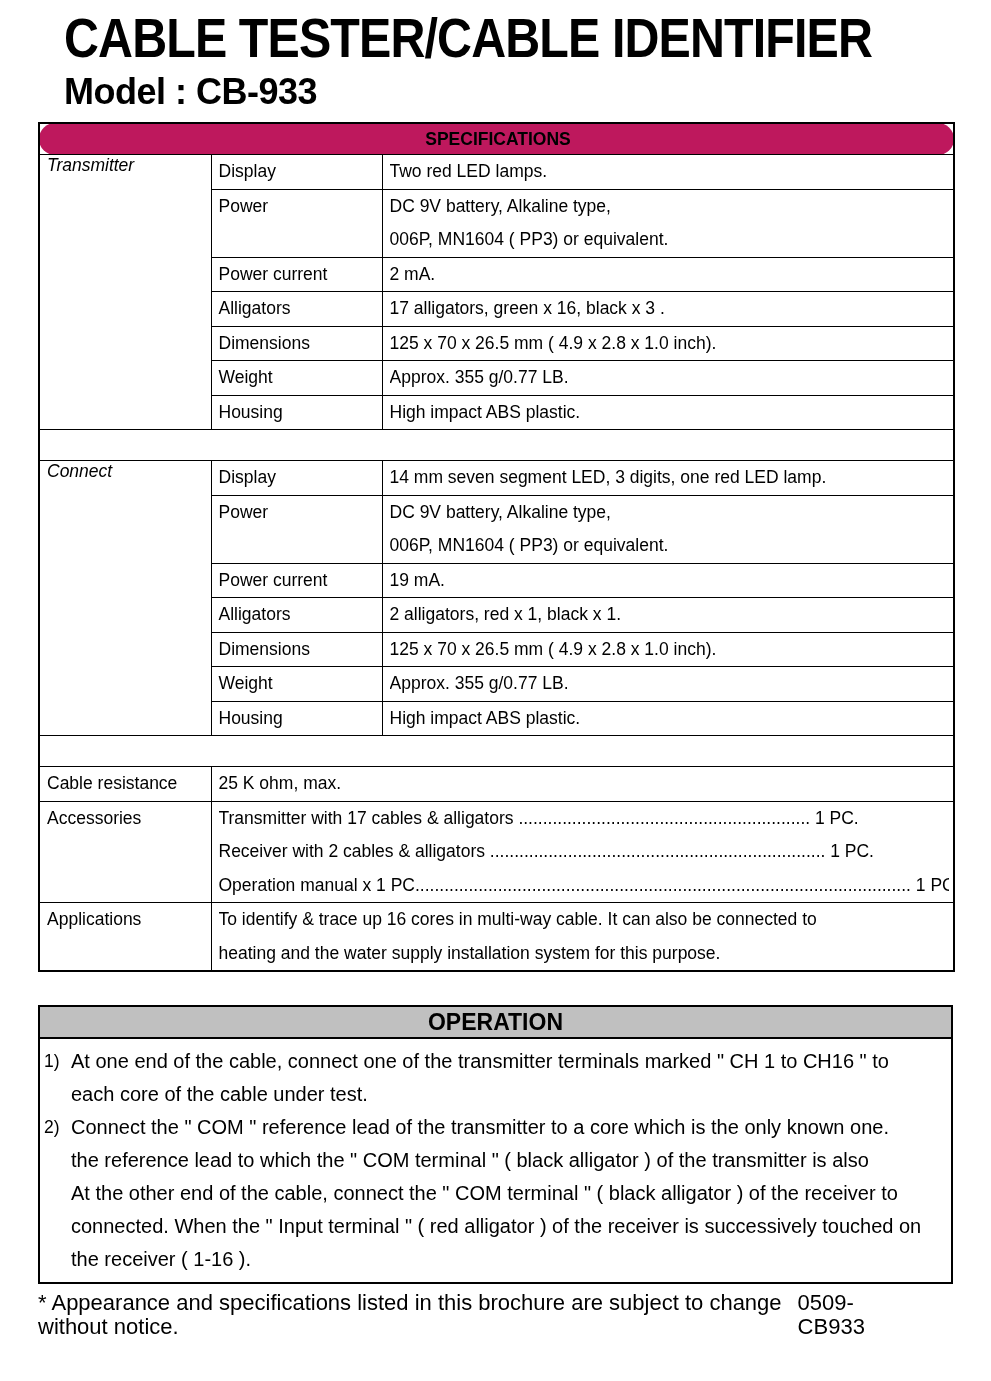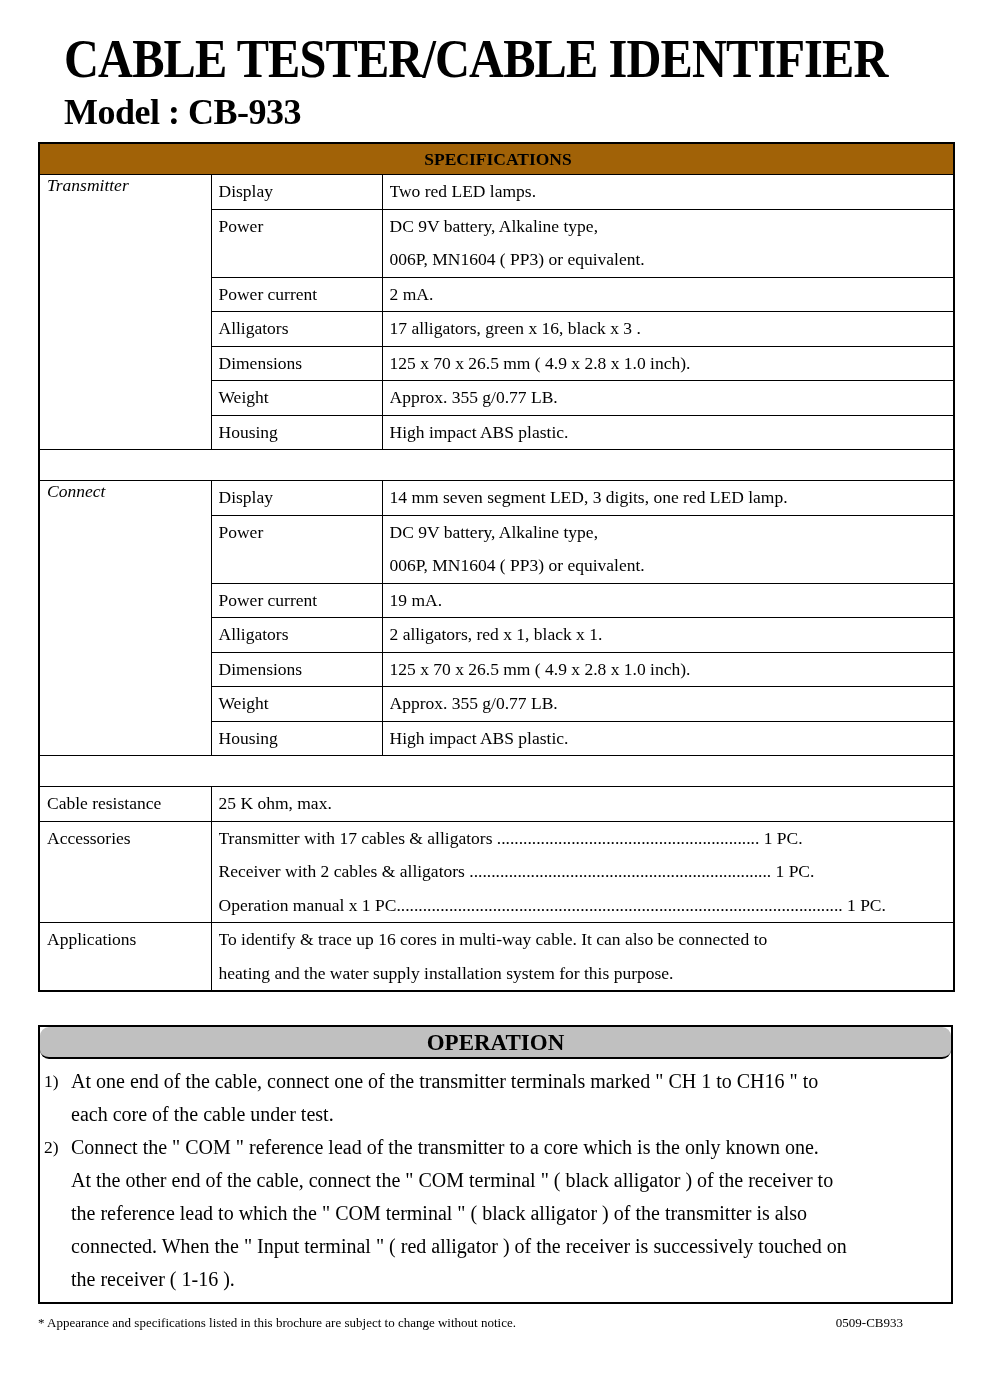--- a/index.html
+++ b/index.html
@@ -4,21 +4,21 @@
 <style>
   * { box-sizing: border-box; }
   html, body {
     margin: 0; padding: 0;
     background: #ffffff;
     width: 991px; height: 1381px;
     font-family: "Liberation Sans", "DejaVu Sans", sans-serif;
     color: #000000;
     overflow: hidden;
   }
-  .page { padding: 28px 38px 0 38px; width: 991px; font-family: Liberation Serif, serif; }
+  .page { padding: 8px 38px 0 38px; width: 991px; }
 
   .doc-title {
     margin: 0 0 0 26px;
     font-size: 55px;
     font-weight: bold;
     letter-spacing: -1px;
     white-space: nowrap;
     line-height: 1.12;
     transform: scaleX(0.88);
     transform-origin: left center;
@@ -69,59 +69,58 @@
     border: 2px solid #000;
   }
   .op-header {
     background: #c0c0c0;
     border-bottom: 2px solid #000;
     text-align: center;
     font-weight: bold;
     font-size: 23px;
     height: 32px;
     line-height: 31px;
-    border-radius: 9px;
   }
   .op-body { padding: 6px 4px 6px 4px; }
   .op-item { display: flex; }
   .op-num {
     flex: none;
     width: 27px;
     font-size: 17.5px;
     line-height: 33px;
   }
   .op-text { flex: 1; min-width: 0; }
   .op-text .line { line-height: 33px; font-size: 20px; }
 
   .footer {
     width: 915px;
     display: flex;
     margin-top: 7px;
-    font-size: 13px;
+    font-size: 22px;
     line-height: 24px;
   }
   .footer-code { margin-left: auto; margin-right: 50px; }
 </style>
 </head>
 <body>
 
 <div class="page">
 
   <h1 class="doc-title">CABLE TESTER/CABLE IDENTIFIER</h1>
   <div class="doc-model">Model : CB-933</div>
 
   <table class="spec-table">
     <colgroup>
       <col style="width:172px">
       <col style="width:171px">
       <col style="width:572px">
     </colgroup>
     <tbody id="spec-body">
         <tr>
-          <td class="header" colspan="3" style="background: #a16207;">SPECIFICATIONS</td>
+          <td class="header" colspan="3" style="background: #be185d; border-radius: 16px;">SPECIFICATIONS</td>
         </tr>
         <tr>
           <td class="group" rowspan="7">Transmitter</td>
           <td class="lbl">Display</td>
           <td class="val">
             <div class="line">Two red LED lamps.</div>
           </td>
         </tr>
         <tr>
           <td class="lbl">Power</td>
@@ -241,22 +240,22 @@
           <span class="op-num">1)</span>
           <div class="op-text">
             <div class="line">At one end of the cable, connect one of the transmitter terminals marked " CH 1 to CH16 "  to</div>
             <div class="line">each core of the cable under test.</div>
           </div>
         </div>
         <div class="op-item">
           <span class="op-num">2)</span>
           <div class="op-text">
             <div class="line">Connect the " COM " reference lead of the transmitter to  a core which is the only known one.</div>
+            <div class="line">the reference lead to which the " COM terminal " ( black alligator ) of the transmitter is also</div>
             <div class="line">At the other end of the cable, connect the " COM terminal " ( black alligator ) of the receiver to</div>
-            <div class="line">the reference lead to which the " COM terminal " ( black alligator ) of the transmitter is also</div>
             <div class="line">connected. When the " Input terminal " ( red alligator ) of the receiver is successively touched on</div>
             <div class="line">the receiver  ( 1-16 ).</div>
           </div>
         </div>
       </div>
   </div>
 
   <div class="footer">
     <span class="footer-note">* Appearance and specifications listed in this brochure are subject to change without notice.</span>
     <span class="footer-code">0509-CB933</span>

